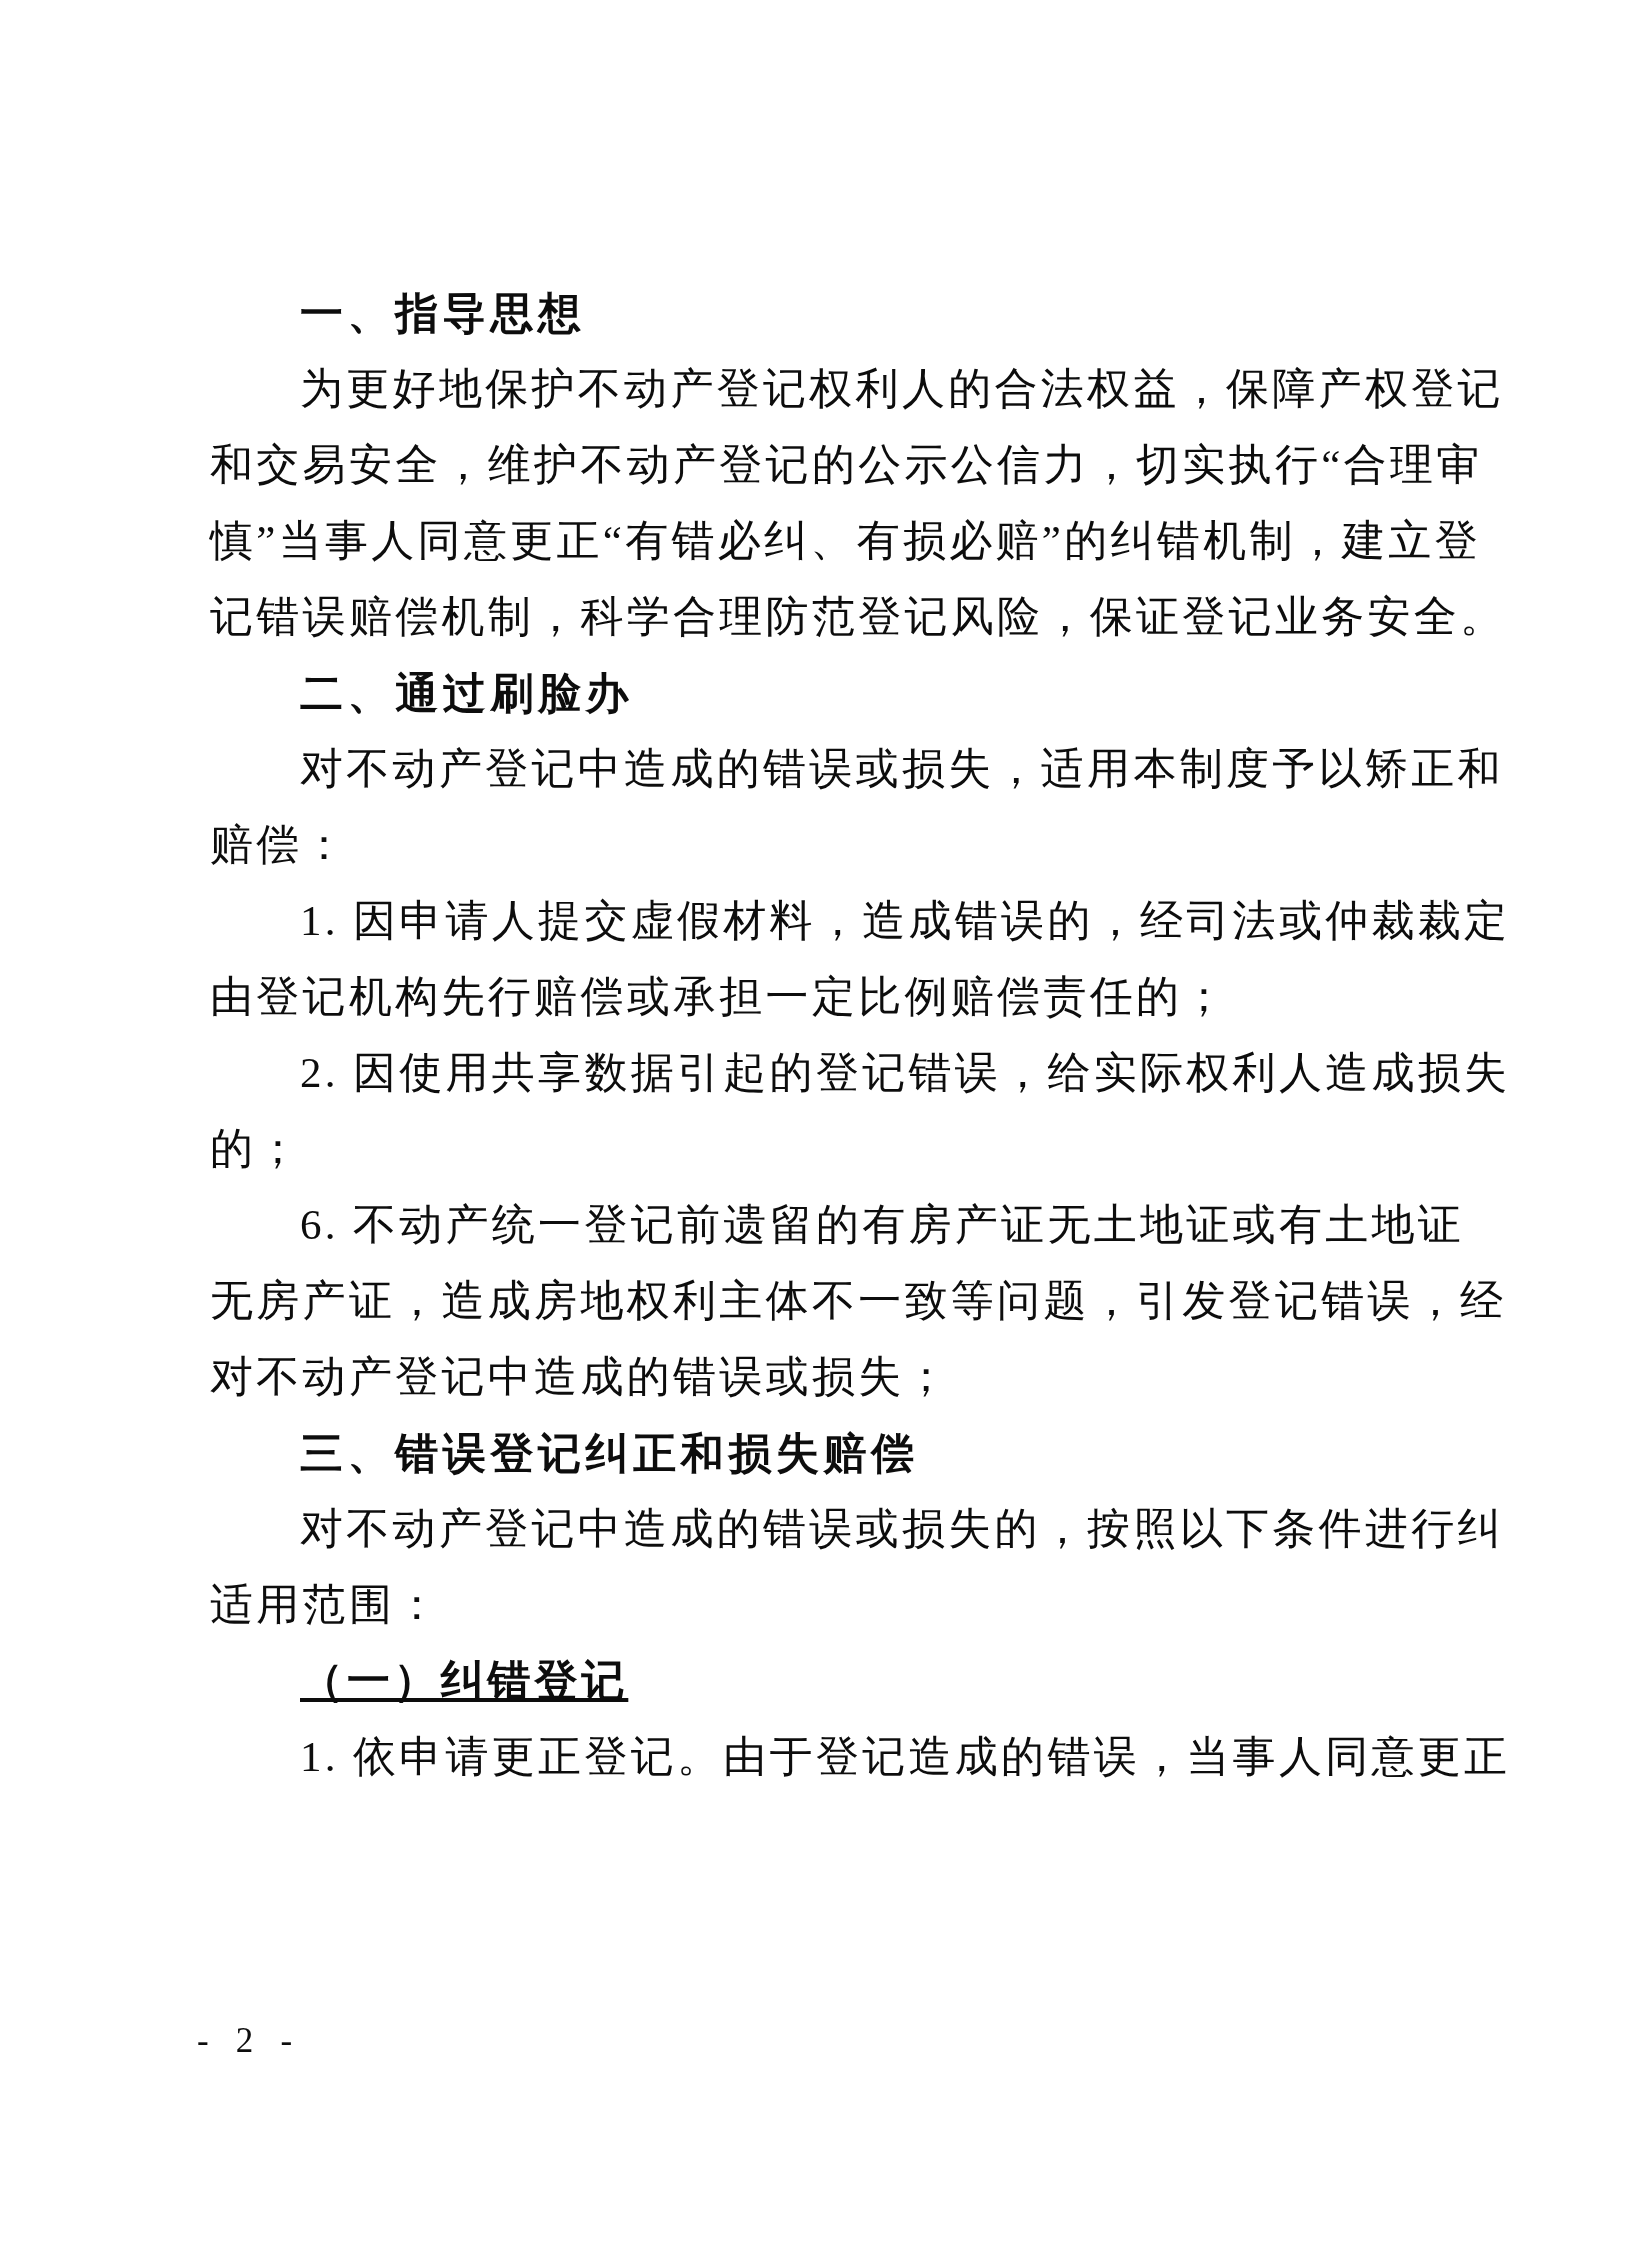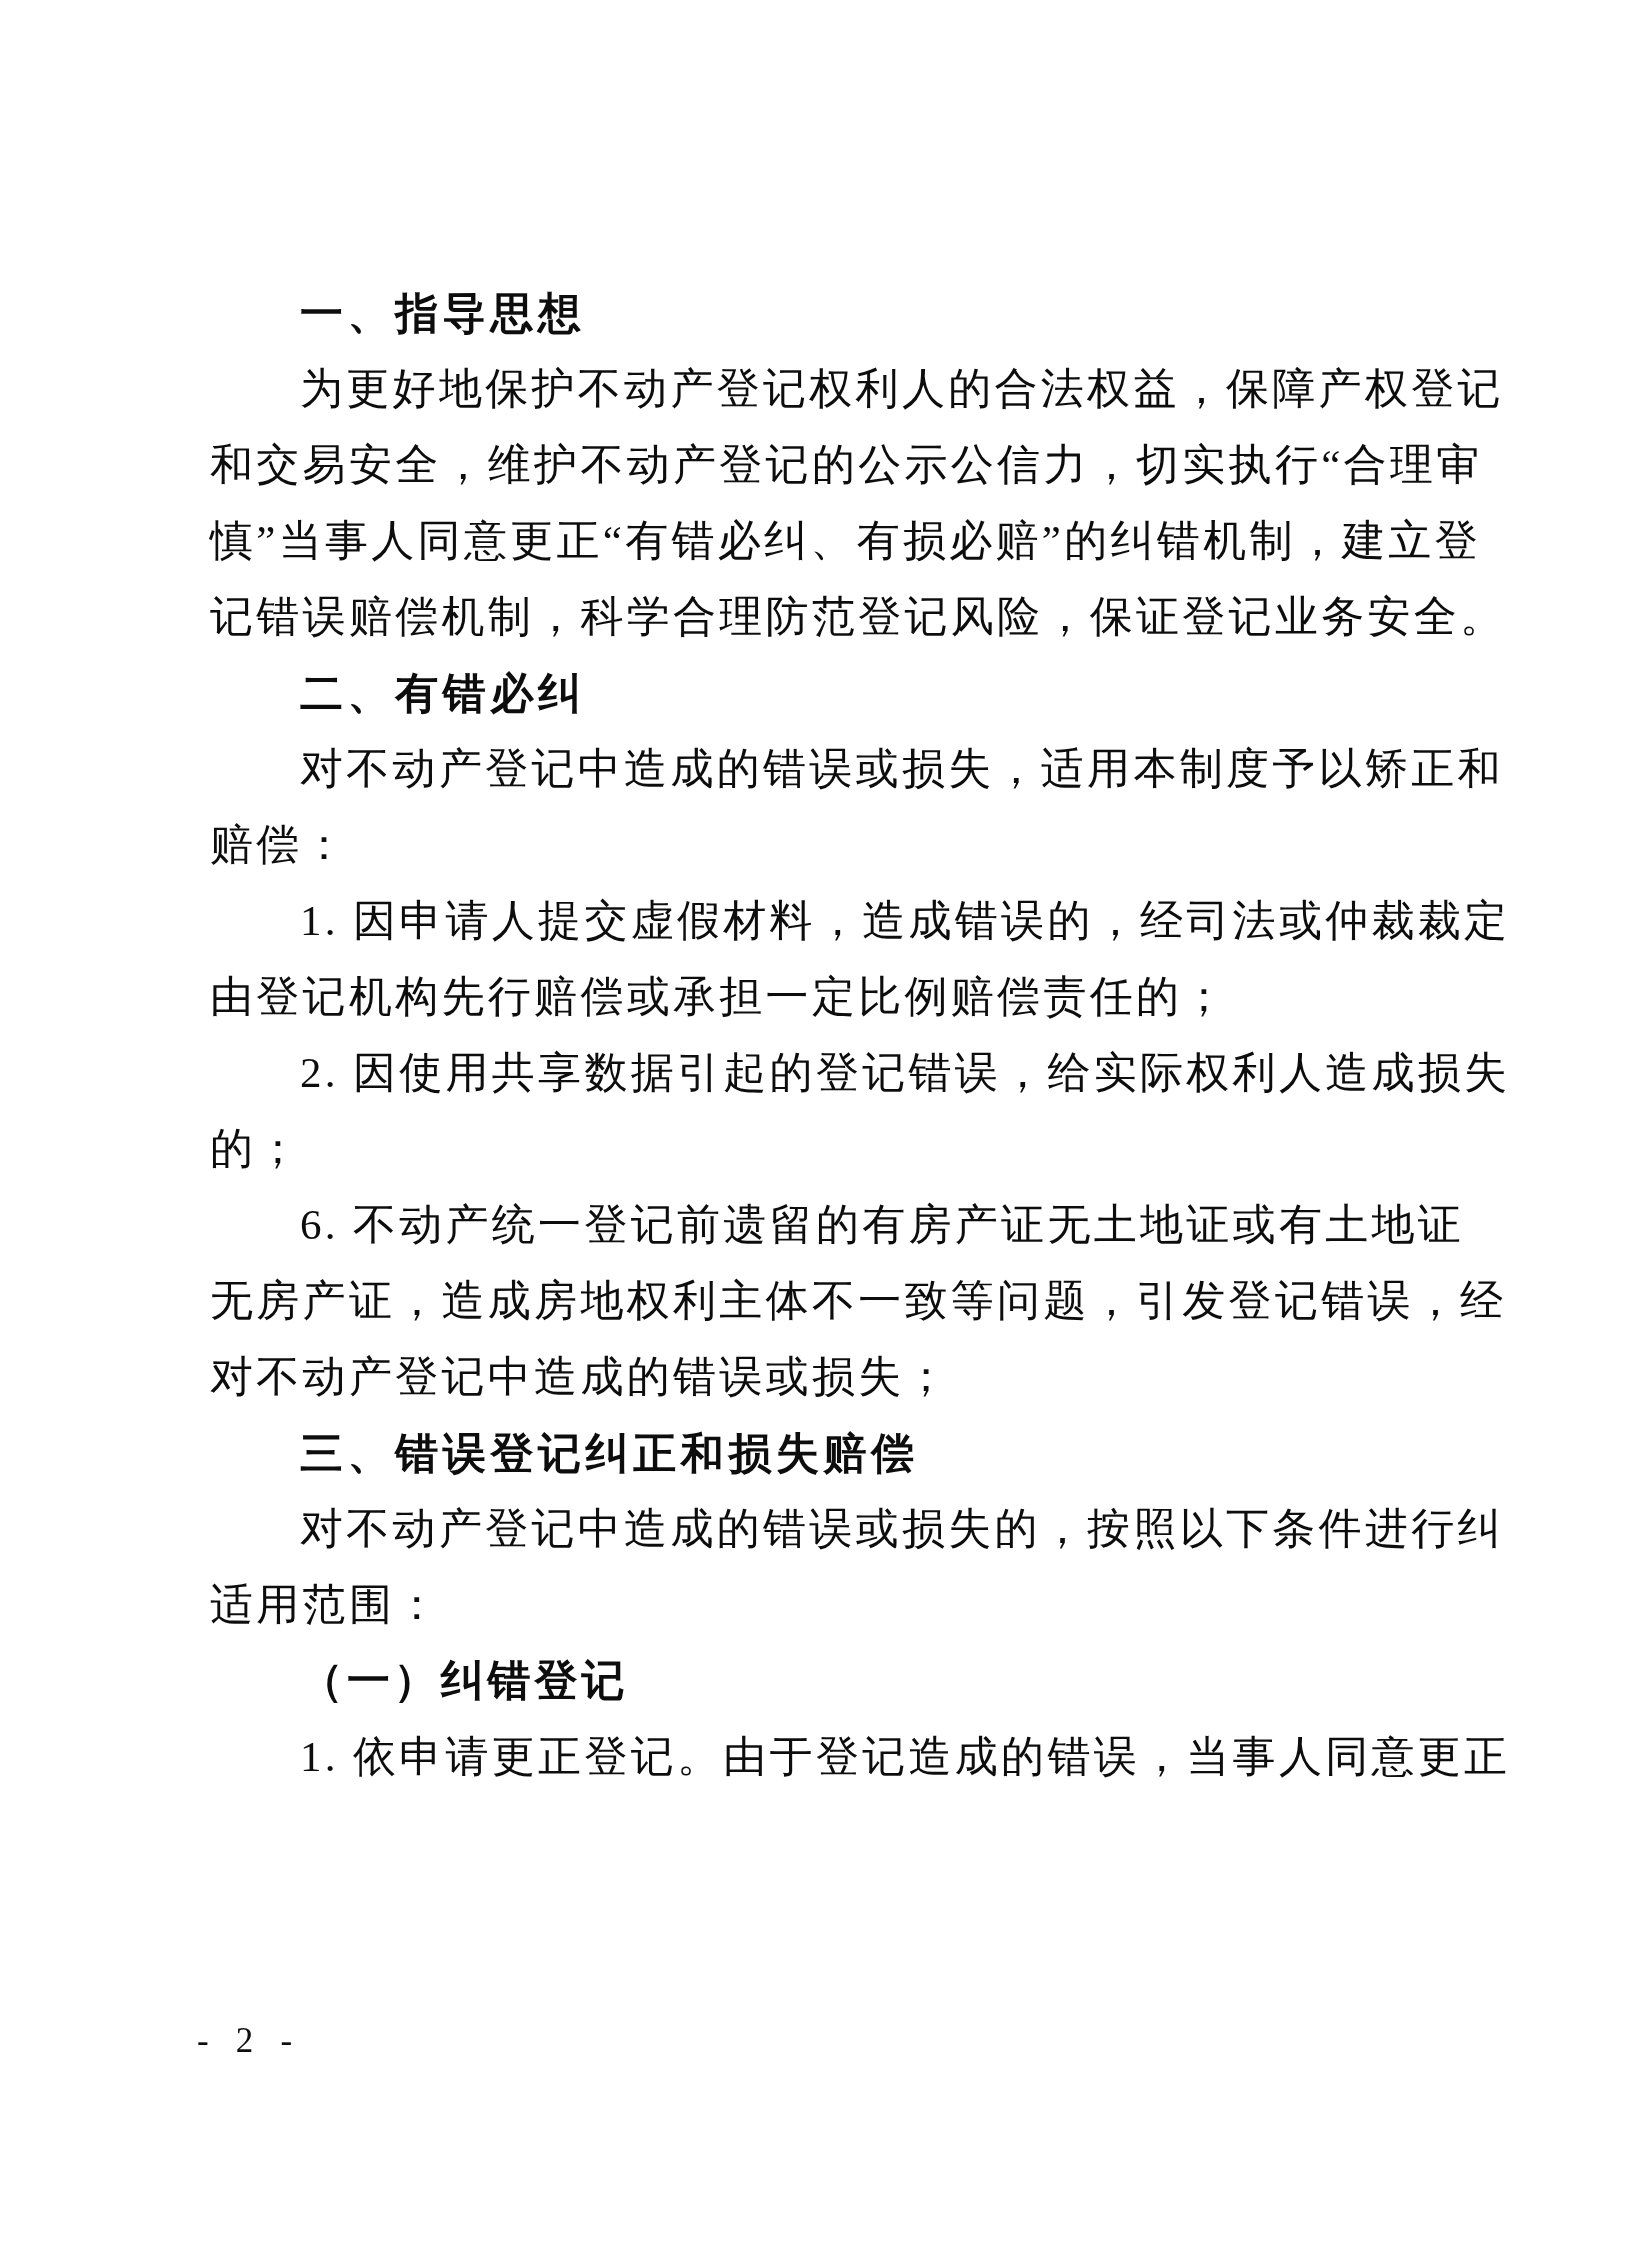--- a/index.html
+++ b/index.html
@@ -35,20 +35,21 @@
   }
   .heading {
     font-family: "DejaVu Sans", "Liberation Sans", sans-serif;
     font-weight: 700;
     letter-spacing: 4.6px;
   }
   .kaiti {
     font-family: "Liberation Serif", "DejaVu Serif", serif;
     font-weight: 600;
     letter-spacing: 3.9px;
+    text-decoration: underline;
   }
   .indent {
     padding-left: 90px;
   }
   .page-number {
     position: absolute;
     left: 197px;
     top: 2017px;
     font-family: "Liberation Serif", "DejaVu Serif", serif;
     font-size: 35px;
@@ -61,21 +62,21 @@
 </head>
 <body>
 
 <div class="page">
   <div class="content">
     <div class="line heading indent">一、指导思想</div>
     <div class="line body-text indent">为更好地保护不动产登记权利人的合法权益，保障产权登记</div>
     <div class="line body-text">和交易安全，维护不动产登记的公示公信力，切实执行“合理审</div>
     <div class="line body-text">慎”当事人同意更正“有错必纠、有损必赔”的纠错机制，建立登</div>
     <div class="line body-text">记错误赔偿机制，科学合理防范登记风险，保证登记业务安全。</div>
-    <div class="line heading indent">二、有错必纠</div>
+    <div class="line heading indent">二、通过刷脸办</div>
     <div class="line body-text indent">对不动产登记中造成的错误或损失，适用本制度予以矫正和</div>
     <div class="line body-text">赔偿：</div>
     <div class="line body-text indent">1. 因申请人提交虚假材料，造成错误的，经司法或仲裁裁定</div>
     <div class="line body-text">由登记机构先行赔偿或承担一定比例赔偿责任的；</div>
     <div class="line body-text indent">2. 因使用共享数据引起的登记错误，给实际权利人造成损失</div>
     <div class="line body-text">的；</div>
     <div class="line body-text indent">6. 不动产统一登记前遗留的有房产证无土地证或有土地证</div>
     <div class="line body-text">无房产证，造成房地权利主体不一致等问题，引发登记错误，经</div>
     <div class="line body-text">对不动产登记中造成的错误或损失；</div>
     <div class="line heading indent">三、错误登记纠正和损失赔偿</div>

